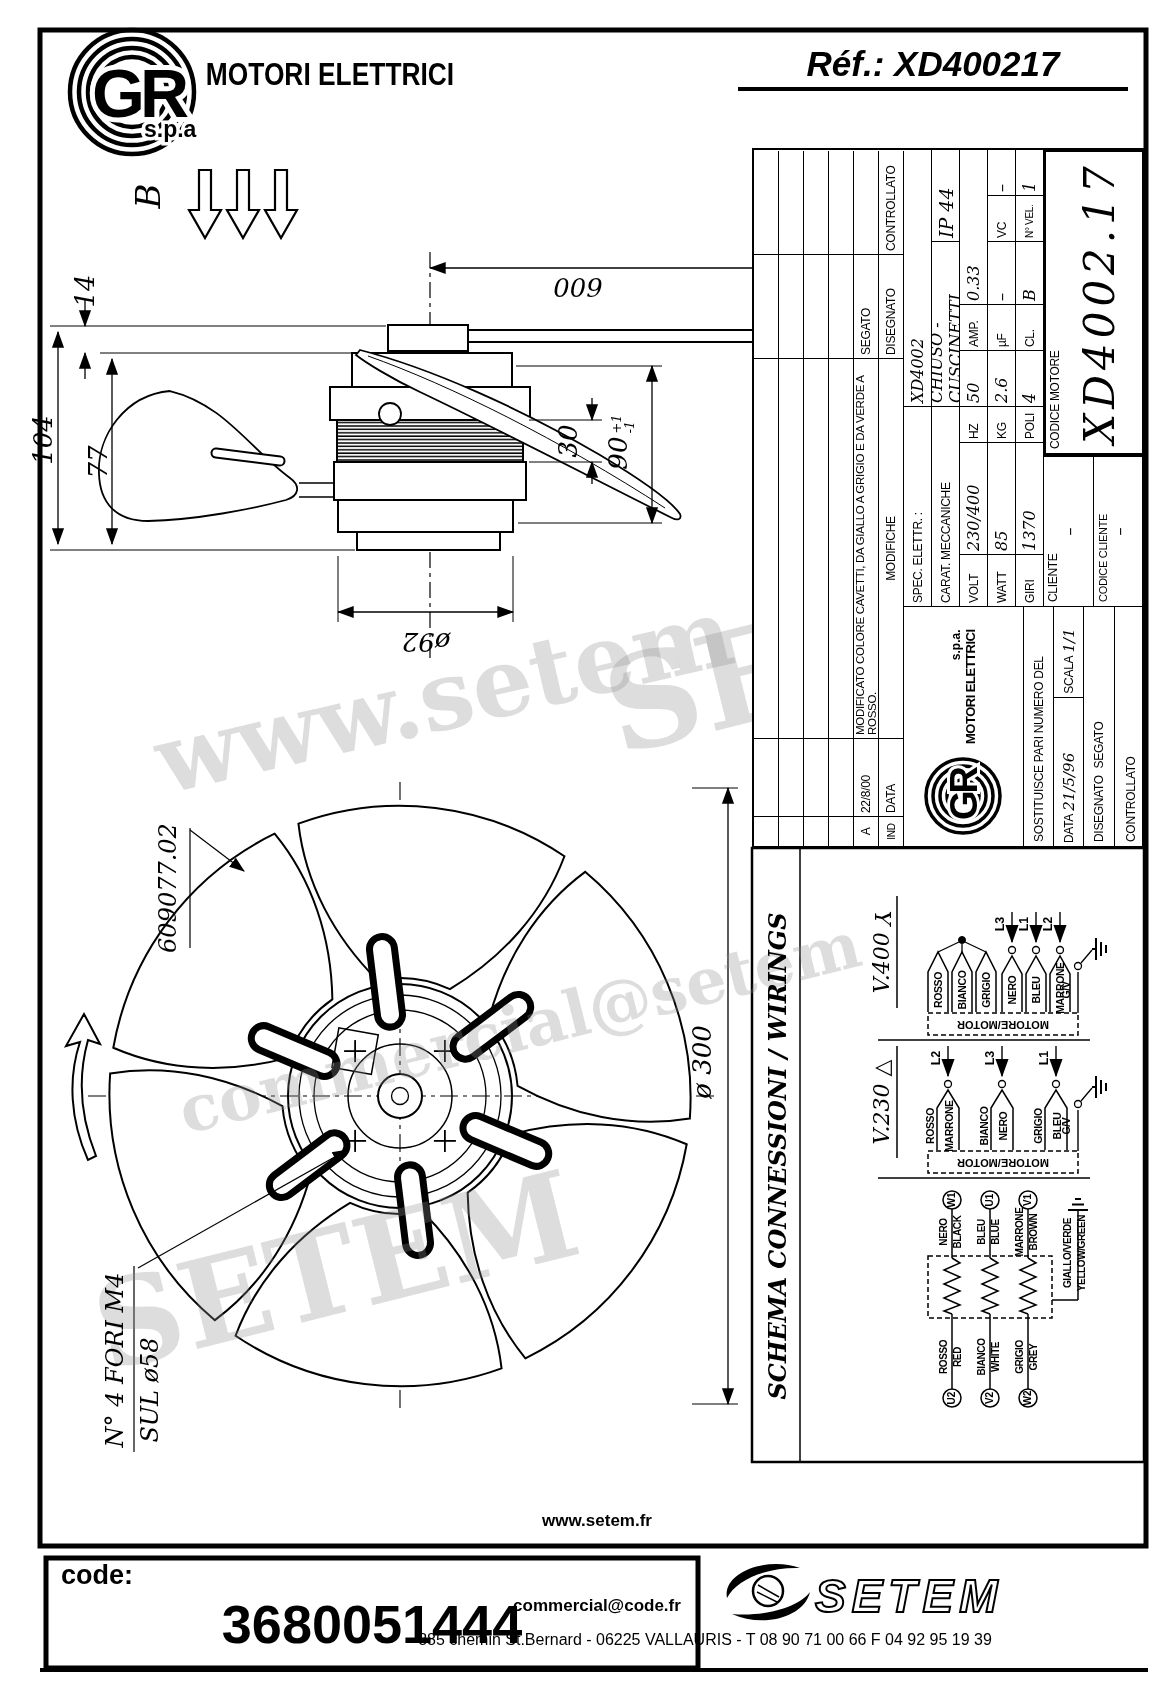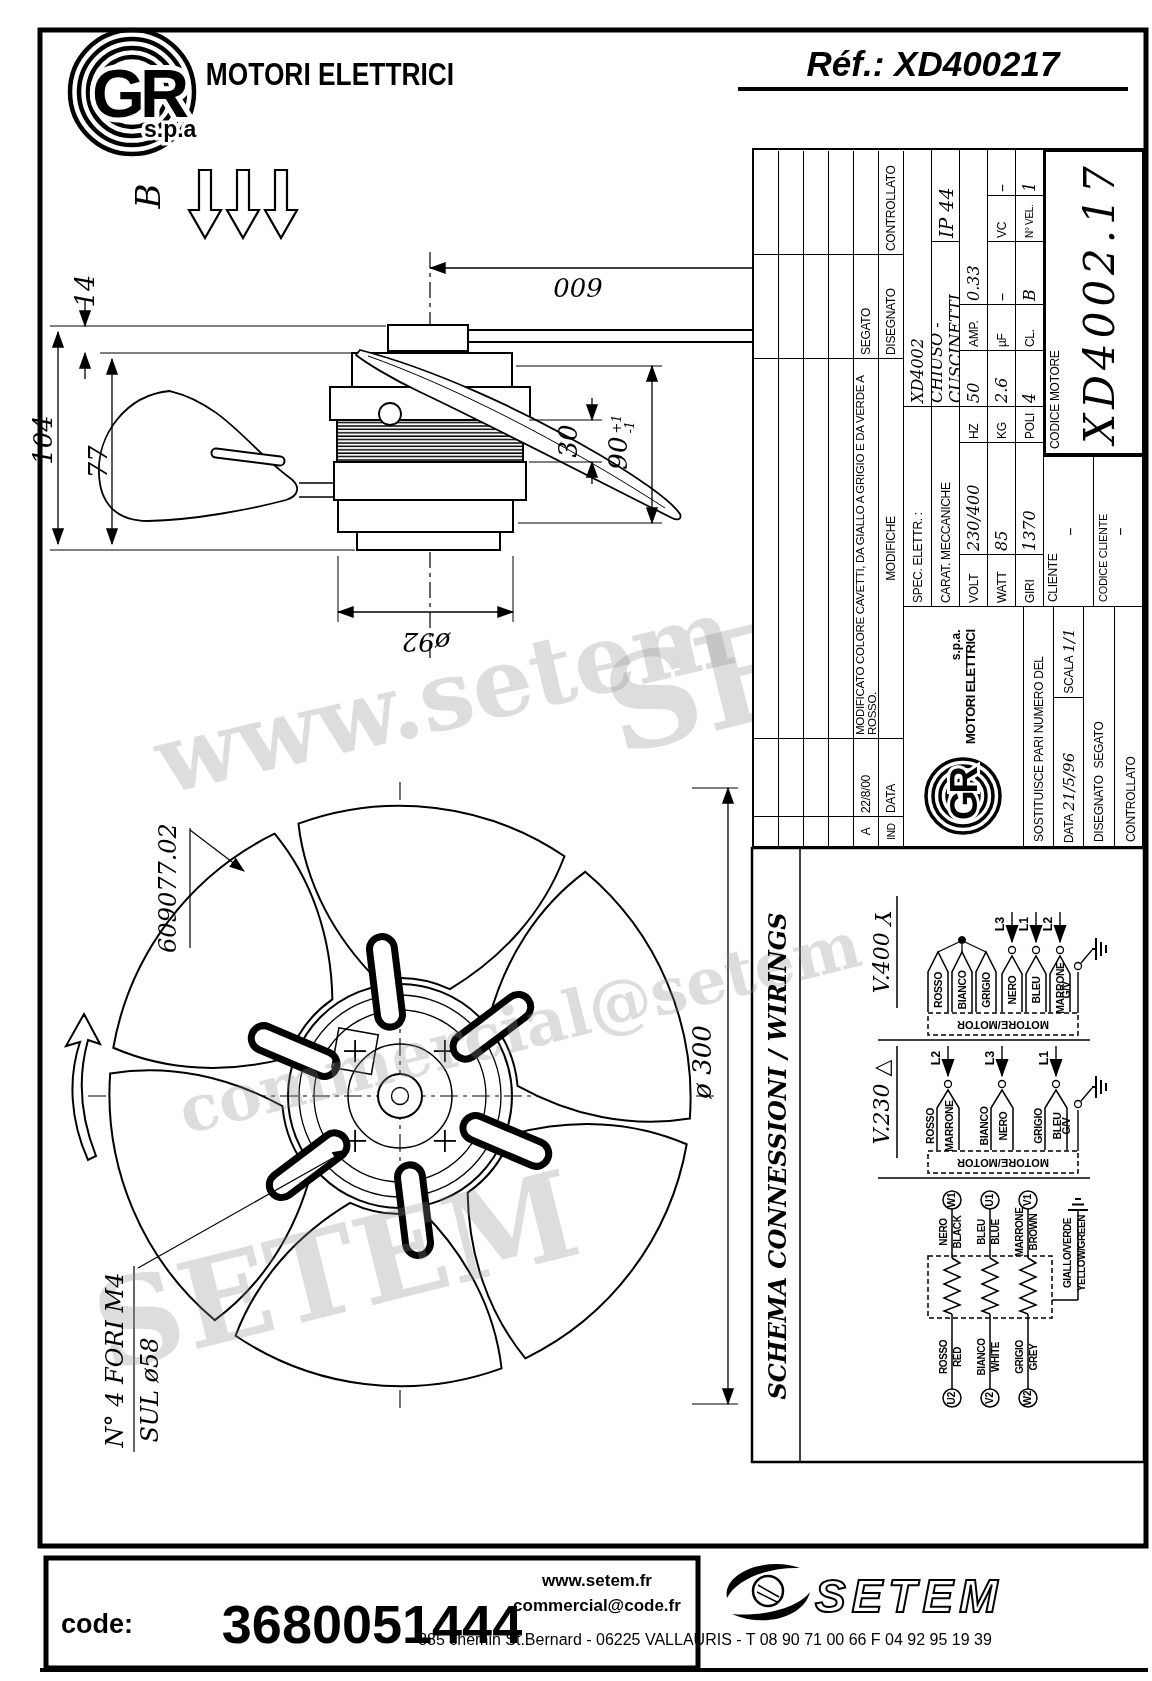--- a/index.html
+++ b/index.html
@@ -519,17 +519,17 @@
         </div>
         <div style="width:307px;border:3px solid #000;margin:-1.5px -1.5px -1.5px 0;display:flex;flex-direction:column">
           <span class="lbl" style="padding:2px 4px 0">CODICE MOTORE</span>
           <div class="big" style="flex:1;display:flex;align-items:center;justify-content:center;margin-top:-6px">XD4002.17</div>
         </div>
       </div>
     </div>
   </div>
 </div>
 
-<div class="lab" style="left:97px;top:1624px;font-size:27px;font-weight:bold">code:</div>
+<div class="lab" style="left:97px;top:1575px;font-size:27px;font-weight:bold">code:</div>
 <div class="lab" style="left:372px;top:1624px;font-size:54px;font-weight:bold">3680051444</div>
-<div class="lab" style="left:597px;top:1580px;font-size:17px;font-weight:bold">www.setem.fr</div>
+<div class="lab" style="left:597px;top:1520px;font-size:17px;font-weight:bold">www.setem.fr</div>
 <div class="lab" style="left:597px;top:1605px;font-size:17px;font-weight:bold">commercial@code.fr</div>
 <div class="lab" style="left:705px;top:1640px;font-size:16px">885 chemin St.Bernard  -  06225 VALLAURIS  -  T 08 90 71 00 66   F 04 92 95 19 39</div>
 
 </body></html>

